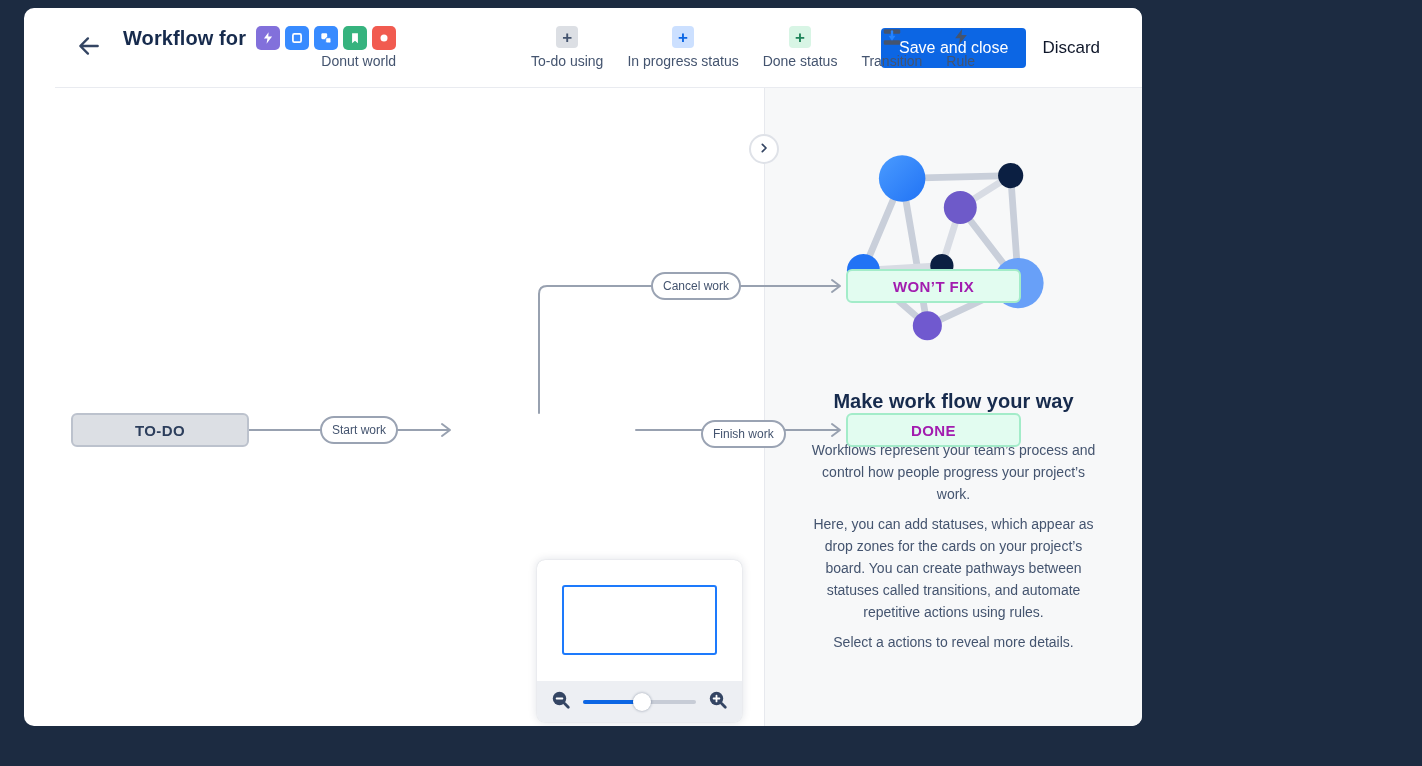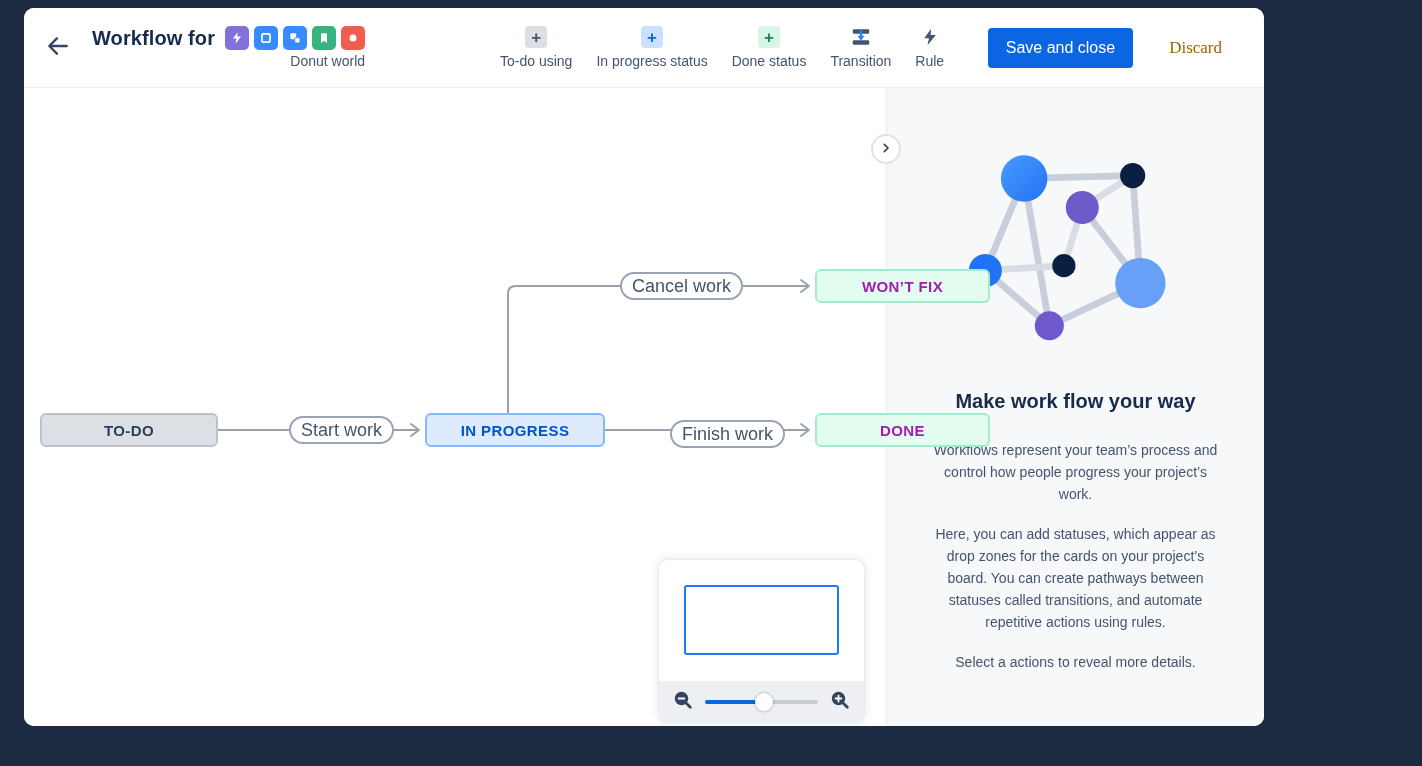--- a/index.html
+++ b/index.html
@@ -4,23 +4,23 @@
 <style>
   * { margin:0; padding:0; box-sizing:border-box; }
   html,body { width:1422px; height:766px; }
   body {
     background:#1c2b41;
     font-family:"Liberation Sans", sans-serif;
     position:relative;
     overflow:hidden;
   }
   .window {
-    position:absolute; left:24px; top:8px; width:1240px; height:718px;
+    position:absolute; left:24px; top:8px; width:1118px; height:718px;
     background:#ffffff; border-radius:10px; overflow:hidden;
-    display:flex; flex-direction:column;
+    display:flex; flex-direction:column;padding-left:31px;
   }
   
   .header {
     height:80px; flex:0 0 80px; background:#fff; border-bottom:1px solid #e9ebf0;
     display:flex; align-items:center; position:relative; z-index:20;
   }
   .back-btn {
     width:40px; height:40px; margin-left:14px; border:none; background:transparent;
     display:flex; align-items:center; justify-content:center; cursor:pointer; border-radius:4px;
   }
@@ -43,46 +43,46 @@
   .tool-chip {
     width:22px; height:22px; border-radius:4px; display:flex; align-items:center; justify-content:center;
     font-size:17px; font-weight:700; line-height:1;
   }
   .tool-chip.todo { background:#dcdfe4; color:#44546f; }
   .tool-chip.inprogress { background:#cce0ff; color:#0c66e4; }
   .tool-chip.done { background:#d8f5e5; color:#1f845a; }
   .tool-chip.plain { background:transparent; }
   .tool-label { font-size:14px; color:#44546f; }
   .header-actions {
-    margin-left:auto; display:flex; align-items:center; gap:26px; padding-right:32px;
+    margin-left:auto; display:flex; align-items:center; gap:6px; padding-right:32px;
   }
   .save-btn {
     background:#0c66e4; color:#fff; border:none; border-radius:4px; height:40px;
     padding:0 18px; font-size:16px; font-weight:500; cursor:pointer;
     font-family:"Liberation Sans", sans-serif;
   }
   .discard-btn {
-    background:transparent; border:none; color:#a16207; font-size:17px; cursor:pointer;
-    padding:8px 10px; border-radius:4px; font-family:Liberation Serif, serif;
+    background:transparent; border:none; color:#0f172a; font-size:17px; cursor:pointer;
+    padding:8px 10px; border-radius:4px; font-family:Liberation Sans, sans-serif;
   }
   
   .content { flex:1; display:flex; position:relative; min-height:0; }
   .canvas { flex:1; position:relative; background:#fff; }
   .edges-svg { position:absolute; left:0; top:0; pointer-events:none; }
   .node {
     position:absolute; height:34px; border-radius:6px; border:2px solid;
     display:flex; align-items:center; justify-content:center;
     font-size:15px; font-weight:700; letter-spacing:.4px; cursor:pointer; z-index:3;
   }
   .node.gray { background:#dcdfe4; border-color:#bcc2cd; color:#2c3e5c; }
   .node.blue { background:#deebff; border-color:#85b8ff; color:#0055cc; }
   .node.green { background:#e2fcf0; border-color:#a3ecc9; color:#a21caf; }
   .pill {
     position:absolute; height:28px; background:#fff; border:2px solid #9aa3b3; border-radius:14px;
-    display:flex; align-items:center; justify-content:center; font-size:18px; color:#44546f;
+    display:flex; align-items:center; justify-content:center; font-size:12px; color:#44546f;
     padding:0 10px; cursor:pointer; z-index:4; white-space:nowrap;
   }
   .collapse-btn {
     position:absolute; right:-15px; top:46px; width:30px; height:30px; border-radius:50%;
     background:#fff; border:2px solid #dfe2e8; display:flex; align-items:center; justify-content:center;
     cursor:pointer; z-index:10;
   }
   
   .minimap {
     position:absolute; right:22px; bottom:4px; width:205px; height:162px;
@@ -107,21 +107,21 @@
     box-shadow:0 0 3px rgba(9,30,66,.4); transform:translateX(-9px); cursor:grab;
   }
   
   .sidebar {
     width:378px; flex:0 0 378px; background:#f7f8f9; border-left:1px solid #e7e9ee;
     display:flex; flex-direction:column; align-items:center; padding-top:42px; overflow:hidden;
   }
   .sidebar-heading {
     margin-top:38px; font-size:20px; font-weight:700; color:#172b4d; text-align:left;
   }
-  .sidebar-text { width:292px; margin-top:26px; display:flex; flex-direction:column; gap:18px; }
+  .sidebar-text { width:292px; margin-top:26px; display:flex; flex-direction:column; gap:8px; }
   .sidebar-text p { font-size:14px; line-height:22px; color:#44546f; text-align:center; }
 </style>
 </head>
 <body>
 
 <div class="window">
 
   <div class="header">
     <button class="back-btn">
       <span>
@@ -214,21 +214,20 @@
           <path d="M194 342 H394"></path>
           <path d="M387 336 L395 342 L387 348"></path>
           <path d="M581 342 H784"></path>
           <path d="M777 336 L785 342 L777 348"></path>
           <path d="M484 325 L484 206 Q484 198 492 198 L784 198"></path>
           <path d="M777 192 L785 198 L777 204"></path>
         </g>
       </svg>
 
       <div class="node gray" style="left:16px;  top:325px; width:178px;">TO-DO</div>
-      <div class="node blue" style="left:401px; top:325px; width:180px;">IN PROGRESS</div>
       <div class="node green" style="left:791px; top:325px; width:175px;">DONE</div>
       <div class="node green" style="left:791px; top:181px; width:175px;">WON’T FIX</div>
 
       <div class="pill" style="left:265px; top:328px;">Start work</div>
       <div class="pill" style="left:646px; top:332px;">Finish work</div>
       <div class="pill" style="left:596px; top:184px;">Cancel work</div>
 
       <button class="collapse-btn">
         <span>
           <svg width="16" height="16" viewBox="0 0 24 24" fill="none" stroke="#344563" stroke-width="2.6" stroke-linecap="round" stroke-linejoin="round">

